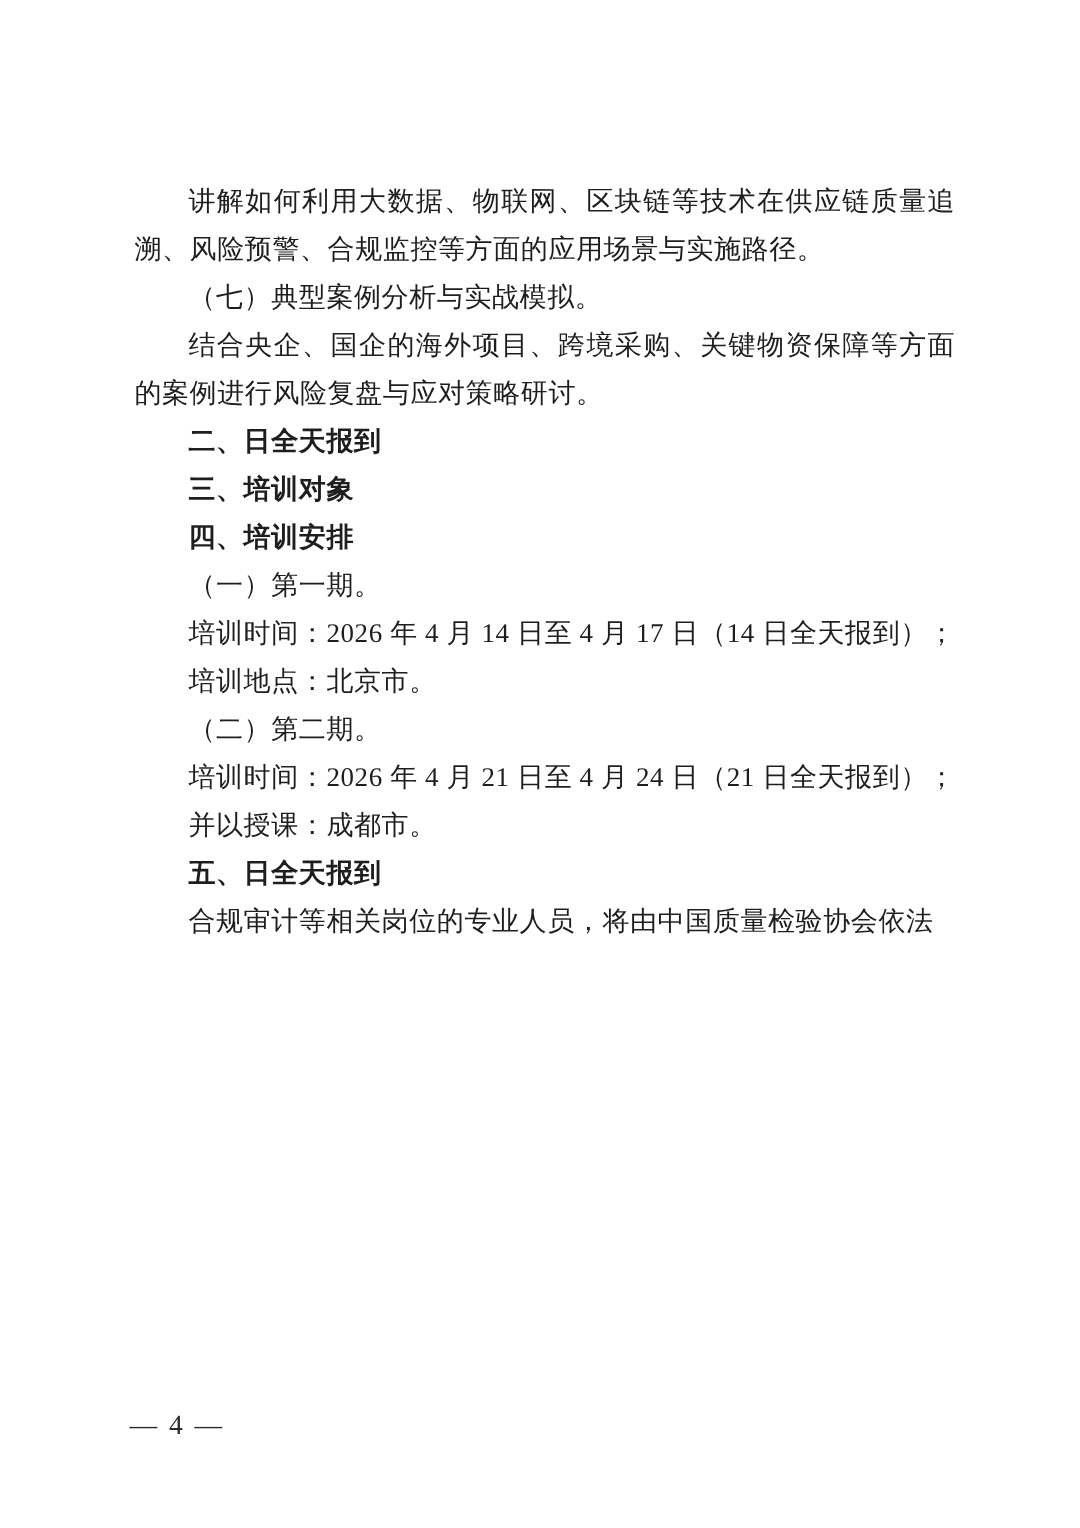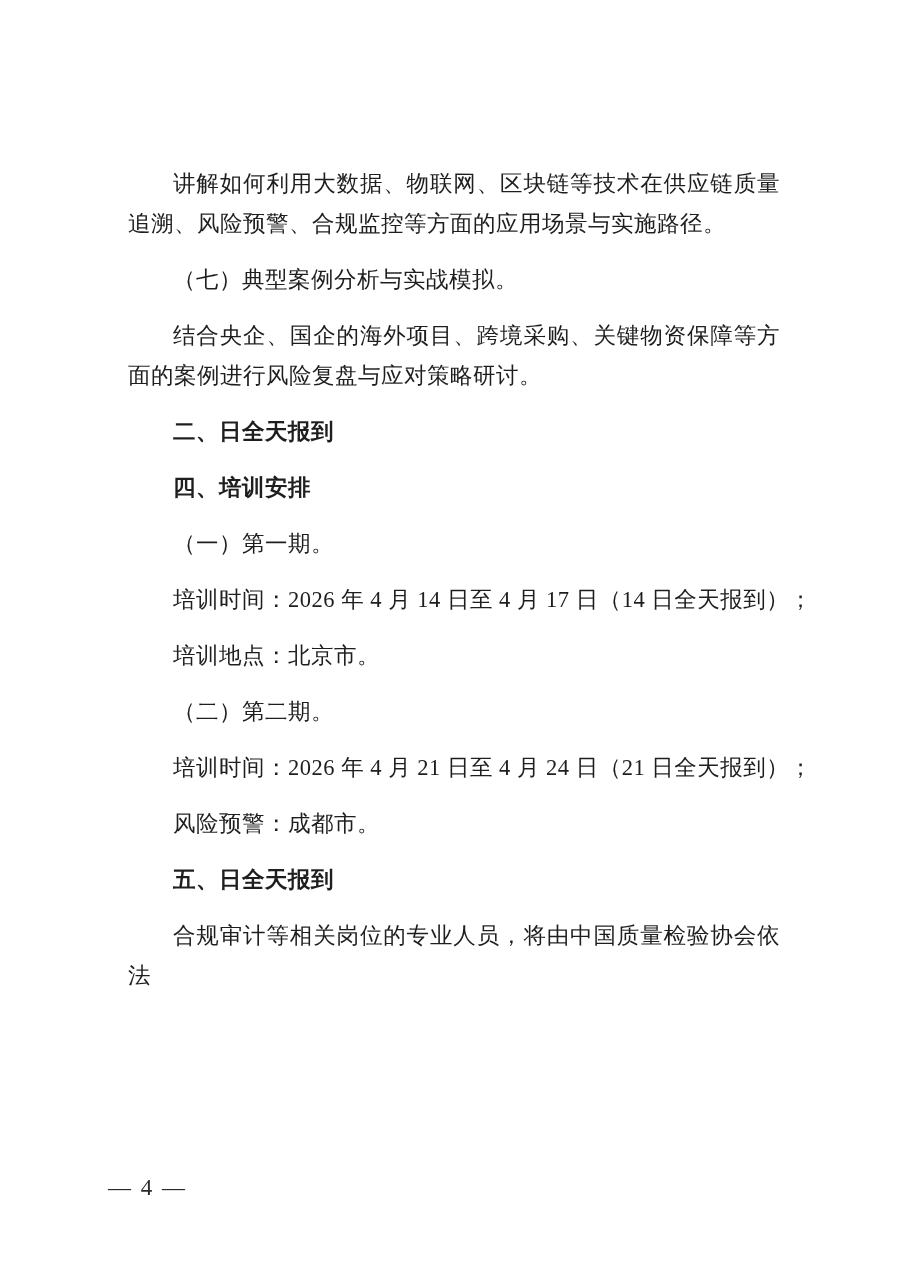--- a/index.html
+++ b/index.html
@@ -16,21 +16,21 @@
     font-family: "Liberation Serif", "DejaVu Serif", serif;
     color: #1e1e1e;
   }
   .content {
     position: absolute;
     left: 112px;
     top: 148px;
     width: 684px;
   }
   .content p {
-    margin: 16px;
+    margin: 0;
     padding: 0;
     font-size: 22.5px;
     line-height: 40px;
     letter-spacing: 0.5px;
   }
   .para {
     text-align: justify;
     text-justify: inter-ideograph;
     text-indent: 2em;
   }
@@ -61,24 +61,25 @@
 </style>
 </head>
 <body>
 
 <div class="page">
   <div class="content">
     <p class="para">讲解如何利用大数据、物联网、区块链等技术在供应链质量追溯、风险预警、合规监控等方面的应用场景与实施路径。</p>
     <p class="heading-kai">（七）典型案例分析与实战模拟。</p>
     <p class="para">结合央企、国企的海外项目、跨境采购、关键物资保障等方面的案例进行风险复盘与应对策略研讨。</p>
     <p class="heading-hei">二、日全天报到</p>
+    <p class="heading-hei">三、培训对象</p>
     <p class="heading-hei">四、培训安排</p>
     <p class="heading-kai">（一）第一期。</p>
     <p class="line">培训时间：2026 年 4 月 14 日至 4 月 17 日（14 日全天报到）；</p>
     <p class="line">培训地点：北京市。</p>
     <p class="heading-kai">（二）第二期。</p>
     <p class="line">培训时间：2026 年 4 月 21 日至 4 月 24 日（21 日全天报到）；</p>
-    <p class="line">风险预警：成都市。</p>
+    <p class="line">并以授课：成都市。</p>
     <p class="heading-hei">五、日全天报到</p>
     <p class="para">合规审计等相关岗位的专业人员，将由中国质量检验协会依法</p>
   </div>
   <div class="page-footer">— 4 —</div>
 </div>
 
 </body></html>

